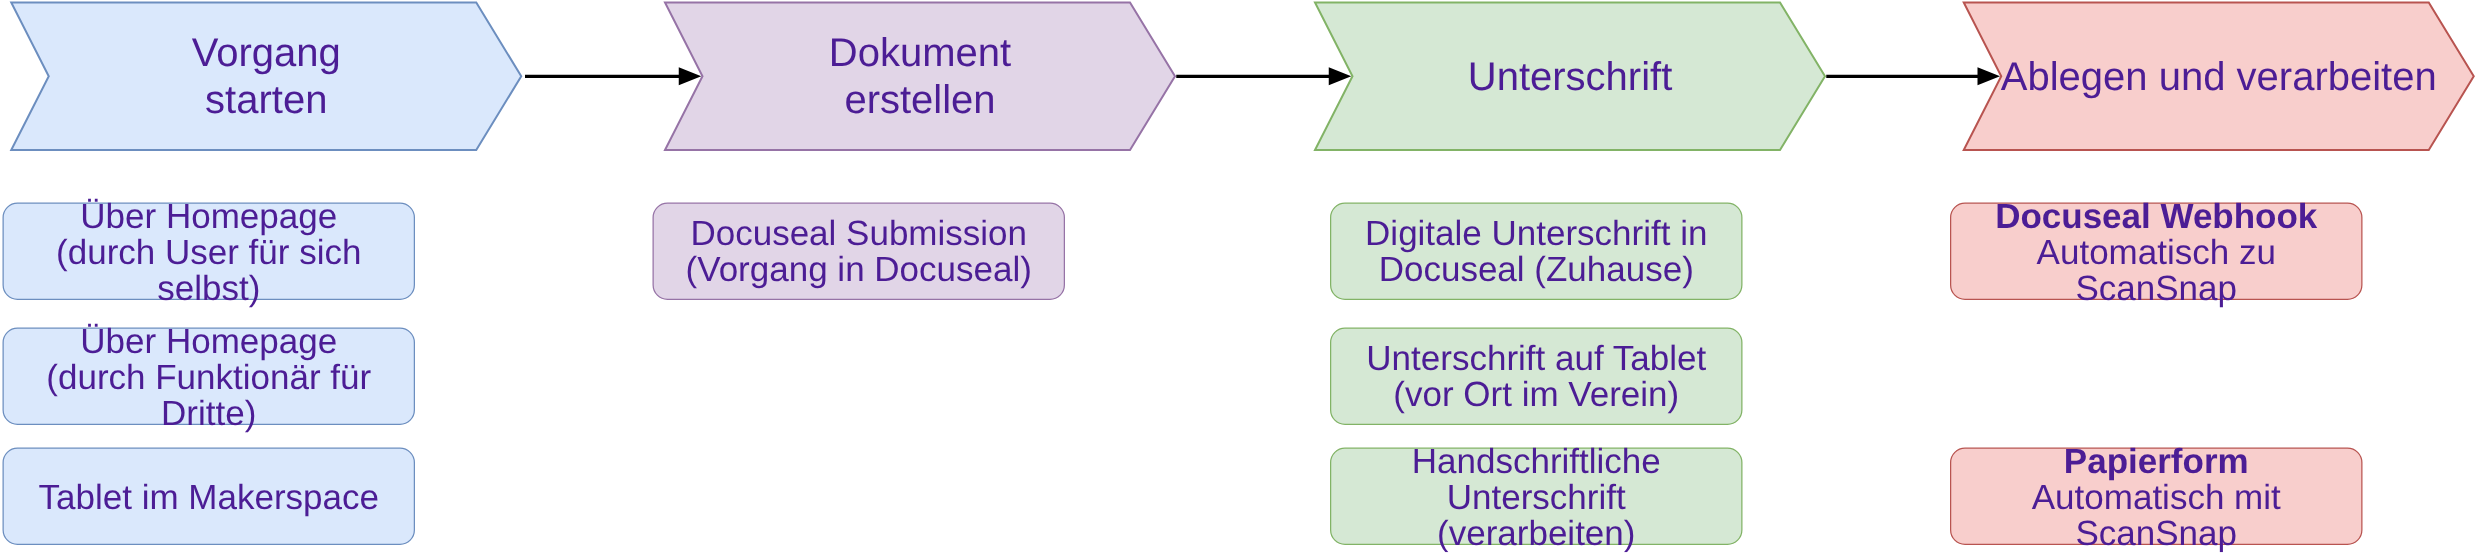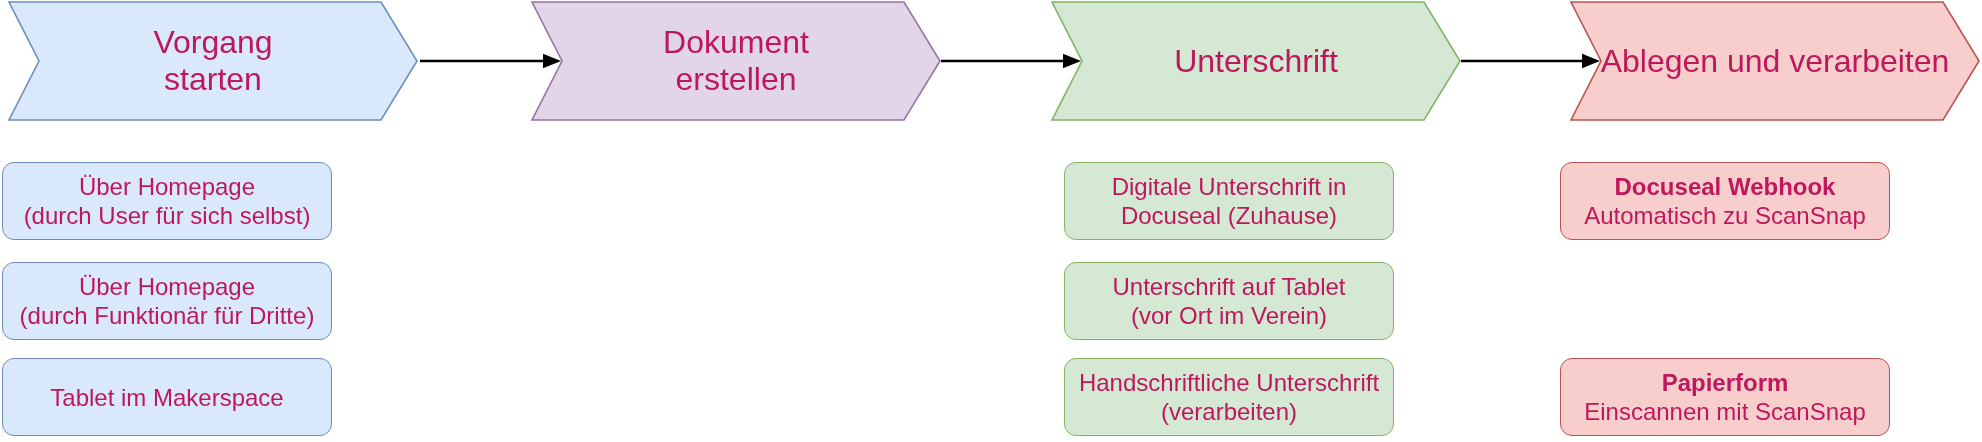--- a/index.html
+++ b/index.html
@@ -7,21 +7,21 @@
     padding: 0;
     background: #ffffff;
     font-family: "Liberation Sans", sans-serif;
   }
   .canvas {
     position: relative;
     width: 1982px;
     height: 442px;
     background: #ffffff;
     overflow: hidden;
-    color: #be185d;
+    color: #4c1d95;
   }
   .chevron {
     position: absolute;
     top: 1px;
     width: 410px;
     height: 120px;
   }
   .chevron svg {
     position: absolute;
     inset: 0;
@@ -49,21 +49,21 @@
     height: 78px;
     border-radius: 12px;
     border: 1.6px solid;
     box-sizing: border-box;
     display: flex;
     flex-direction: column;
     align-items: center;
     justify-content: center;
     text-align: center;
     white-space: pre-line;
-    font-size: 24px;
+    font-size: 28px;
     line-height: 29px;
   }
   
   .c0 { background: #dae8fc; border-color: #6c8ebf; }
   .c1 { background: #e1d5e7; border-color: #9673a6; }
   .c2 { background: #d5e8d4; border-color: #82b366; }
   .c3 { background: #f8cecc; border-color: #b85450; }
   
   .colx0 { left: 2px; }
   .colx1 { left: 522px; }
@@ -130,36 +130,40 @@
 (durch User für sich selbst)</div>
   </div>
   <div class="box c0 colx0 row1">
     <div>Über Homepage
 (durch Funktionär für Dritte)</div>
   </div>
   <div class="box c0 colx0 row2">
     <div>Tablet im Makerspace</div>
   </div>
 
+  <div class="box c1 colx1 row0">
+    <div>Docuseal Submission
+(Vorgang in Docuseal)</div>
+  </div>
 
   <div class="box c2 colx2 row0">
     <div>Digitale Unterschrift in
 Docuseal (Zuhause)</div>
   </div>
   <div class="box c2 colx2 row1">
     <div>Unterschrift auf Tablet
 (vor Ort im Verein)</div>
   </div>
   <div class="box c2 colx2 row2">
     <div>Handschriftliche Unterschrift
 (verarbeiten)</div>
   </div>
 
   <div class="box c3 colx3 row0">
     <div class="bold-line">Docuseal Webhook</div>
     <div>Automatisch zu ScanSnap</div>
   </div>
   <div class="box c3 colx3 row2">
     <div class="bold-line">Papierform</div>
-    <div>Einscannen mit ScanSnap</div>
+    <div>Automatisch mit ScanSnap</div>
   </div>
 
 </div>
 
 </body></html>

